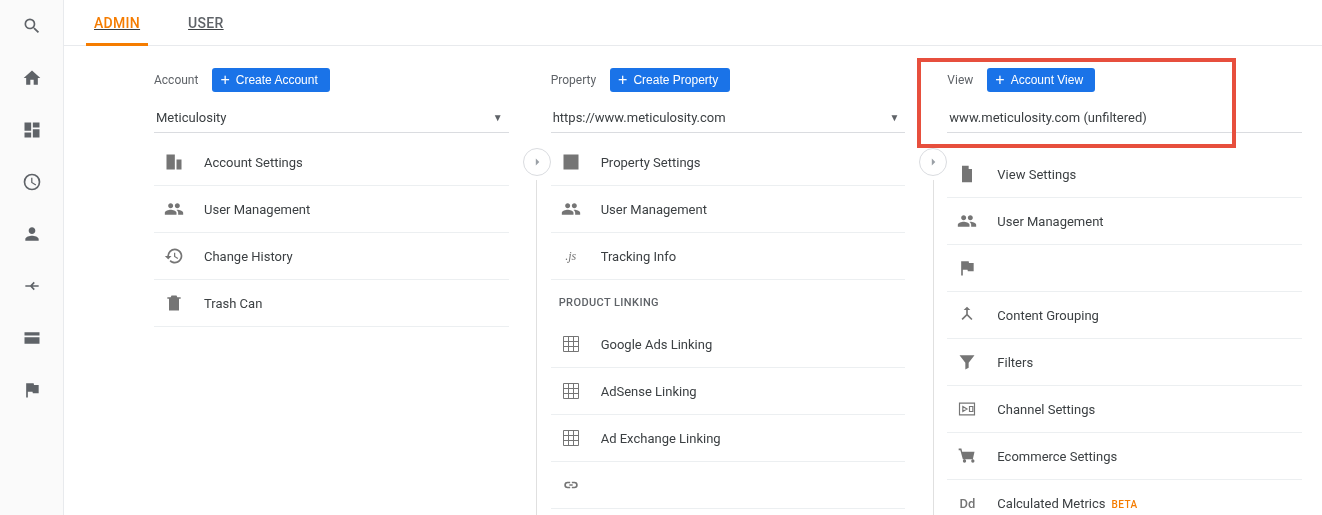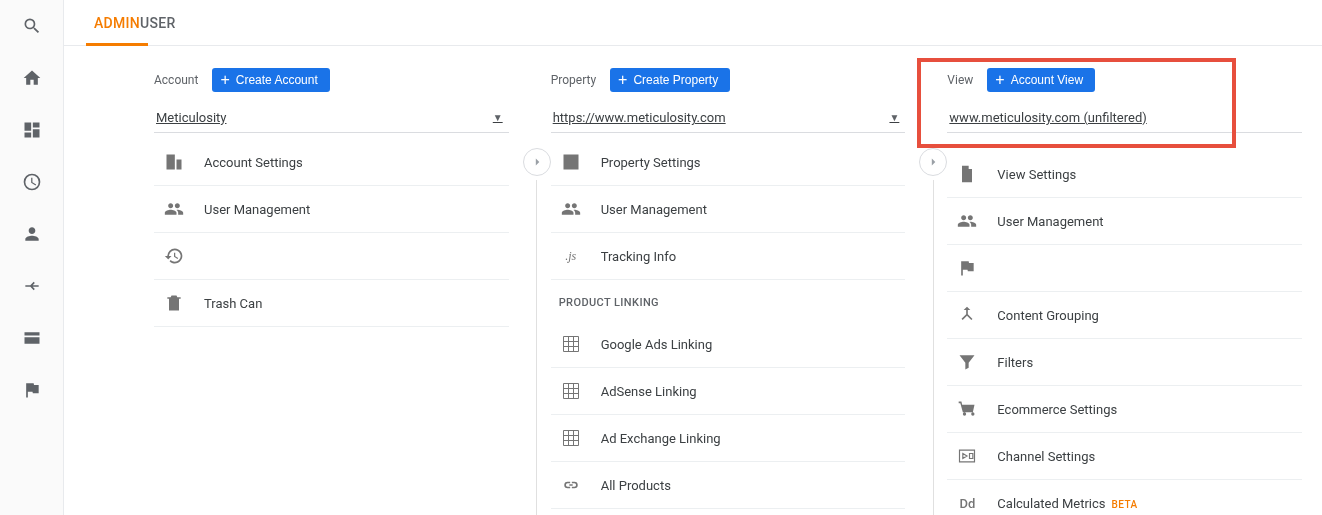--- a/index.html
+++ b/index.html
@@ -8,39 +8,39 @@
   
   
   .rail { width: 64px; background: #fafafa; border-right: 1px solid #e8eaed; display: flex; flex-direction: column; align-items: center; padding-top: 14px; gap: 28px; }
   .rail .ic { width: 24px; height: 24px; color: #5f6368; display:flex; align-items:center; justify-content:center; }
   .rail .ic svg { width: 20px; height: 20px; fill: currentColor; }
   
   
   .main { flex: 1; display: flex; flex-direction: column; }
   
   
-  .tabs { display: flex; border-bottom: 1px solid #e8eaed; padding-left: 30px; height: 46px; align-items: center; }
+  .tabs { display: flex; border-bottom: 1px solid #e8eaed; padding-left: 30px; gap: 48px; height: 46px; align-items: center; text-decoration: underline; }
   .tab { font-size: 14px; font-weight: 500; color: #5f6368; letter-spacing: 0.3px; height: 46px; display:flex; align-items:center; position:relative; cursor:pointer; }
   .tab.active { color: #f57c00; }
   .tab.active::after { content:""; position:absolute; bottom:0; left:-8px; right:-8px; height:3px; background:#f57c00; }
   
   
   .cols { flex:1; display:flex; padding: 22px 6px 0 90px; overflow:hidden; position:relative; }
   .col { flex:1; min-width:0; position:relative; padding-right:14px; }
   .divider-wrap { width: 28px; display:flex; flex-direction:column; align-items:center; position:relative; margin-top:80px;}
   .vline { width:1px; background:#e0e0e0; flex:1;}
   .circ-btn { width:28px; height:28px; border:1px solid #dadce0; border-radius:50%; background:#fff; display:flex; align-items:center; justify-content:center; color:#9aa0a6; cursor:pointer; margin-bottom:4px;}
   .circ-btn svg{width:14px;height:14px;fill:currentColor;}
   
   .col-header { display:flex; align-items:center; gap:14px; margin-bottom:12px; }
   .col-label { font-size:12px; color:#5f6368; }
   .btn { background:#1a73e8; color:#fff; border:none; border-radius:3px; padding:5px 12px 5px 8px; font-size:12px; font-weight:500; display:inline-flex; align-items:center; gap:6px; cursor:pointer;}
   .btn .plus { font-size:16px; line-height:14px; font-weight:400;}
   
-  .selector { display:flex; justify-content:space-between; align-items:center; border-bottom:1px solid #dadce0; padding:6px 6px 7px 2px; font-size:13px; color:#3c4043; cursor:pointer;text-decoration:underline; }
+  .selector { display:flex; justify-content:space-between; align-items:center; border-bottom:1px solid #dadce0; padding:6px 6px 7px 2px; font-size:13px; color:#3c4043; cursor:pointer; }
   .selector .caret { color:#5f6368; font-size:10px;}
   
   .menu-list { margin-top:6px; }
   .item { display:flex; align-items:center; gap:18px; height:47px; border-bottom:1px solid #eceff1; padding-left:8px; cursor:pointer; font-size:13px; color:#3c4043;}
   .item .ii { width:24px; color:#757575; display:flex; align-items:center; justify-content:center;}
   .item .ii svg{width:20px;height:20px;fill:currentColor;}
   .item .lbl { flex:1; }
   .item .beta { color:#f57c00; font-size:10px; font-weight:500; letter-spacing:0.4px; margin-left:6px;}
   
   .section-header { font-size:11px; font-weight:500; color:#5f6368; letter-spacing:0.4px; padding:16px 0 6px 8px;}
@@ -199,20 +199,21 @@
                 </svg>
               </span>
               <span class="lbl">User Management</span>
             </div>
             <div class="item">
               <span class="ii">
                 <svg viewBox="0 0 24 24">
                   <use href="#i-history"></use>
                 </svg>
               </span>
+              <span class="lbl">Change History</span>
             </div>
             <div class="item">
               <span class="ii">
                 <svg viewBox="0 0 24 24">
                   <use href="#i-trash"></use>
                 </svg>
               </span>
               <span class="lbl">Trash Can</span>
             </div>
           </div>
@@ -288,21 +289,20 @@
                 </svg>
               </span>
               <span class="lbl">Ad Exchange Linking</span>
             </div>
             <div class="item">
               <span class="ii">
                 <svg viewBox="0 0 24 24">
                   <use href="#i-link"></use>
                 </svg>
               </span>
-              <span class="lbl">All Products</span>
             </div>
           </div>
       </div>
 
       <div class="divider-wrap">
         <div class="circ-btn">
             <svg viewBox="0 0 24 24">
               <use href="#i-arrow"></use>
             </svg>
           </div>
@@ -358,32 +358,32 @@
               <span class="ii">
                 <svg viewBox="0 0 24 24">
                   <use href="#i-filter"></use>
                 </svg>
               </span>
               <span class="lbl">Filters</span>
             </div>
             <div class="item">
               <span class="ii">
                 <svg viewBox="0 0 24 24">
+                  <use href="#i-channel"></use>
+                </svg>
+              </span>
+              <span class="lbl">Channel Settings</span>
+            </div>
+            <div class="item">
+              <span class="ii">
+                <svg viewBox="0 0 24 24">
                   <use href="#i-cart"></use>
                 </svg>
               </span>
               <span class="lbl">Ecommerce Settings</span>
-            </div>
-            <div class="item">
-              <span class="ii">
-                <svg viewBox="0 0 24 24">
-                  <use href="#i-channel"></use>
-                </svg>
-              </span>
-              <span class="lbl">Channel Settings</span>
             </div>
             <div class="item">
               <span class="ii">
                 <span style="font-size:13px;font-weight:500;color:#757575">Dd</span>
               </span>
               <span class="lbl">Calculated Metrics<span class="beta">BETA</span></span>
             </div>
           </div>
       </div>
     </div>

